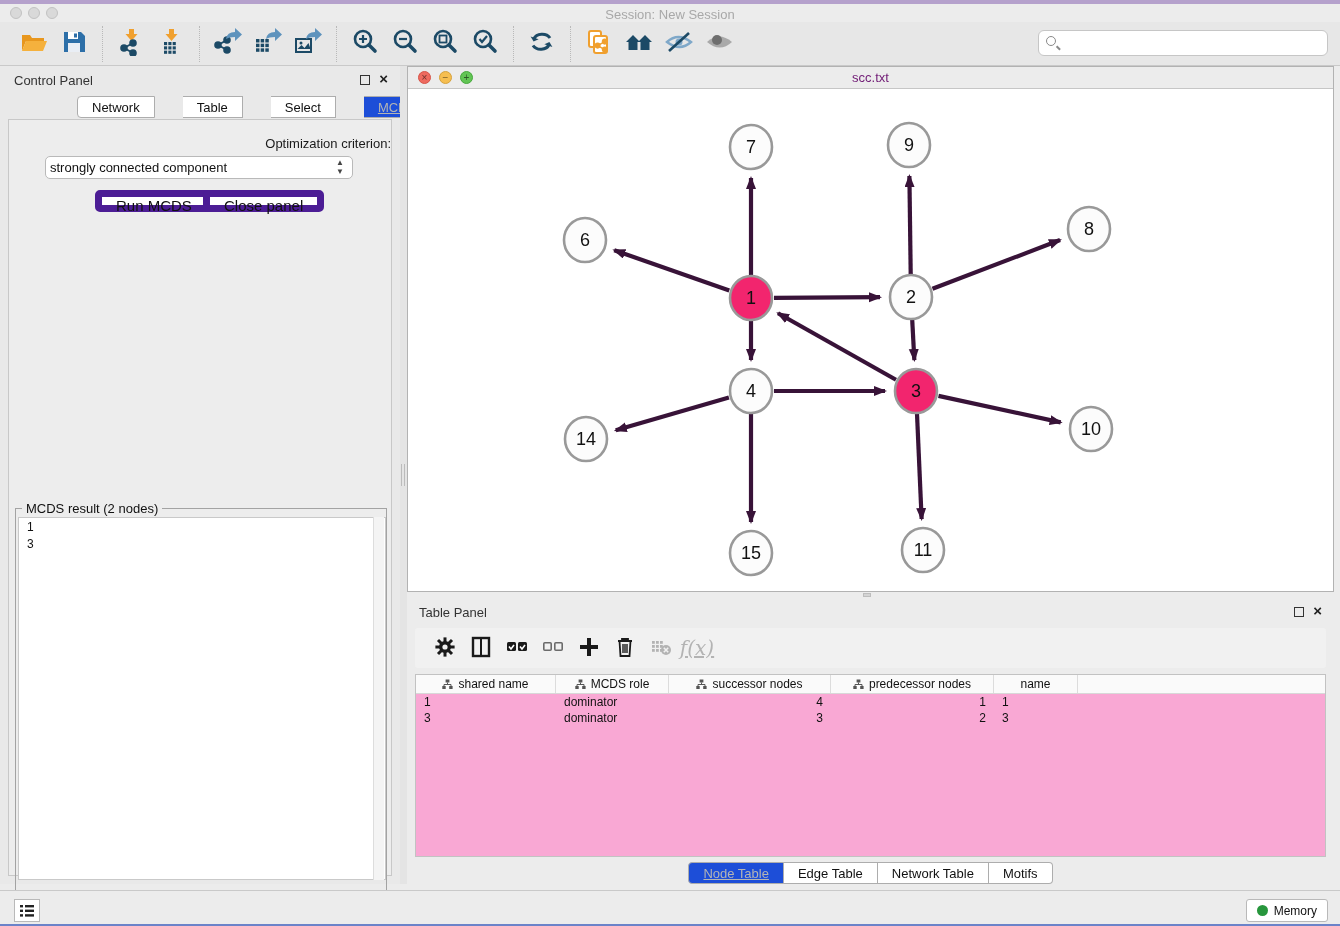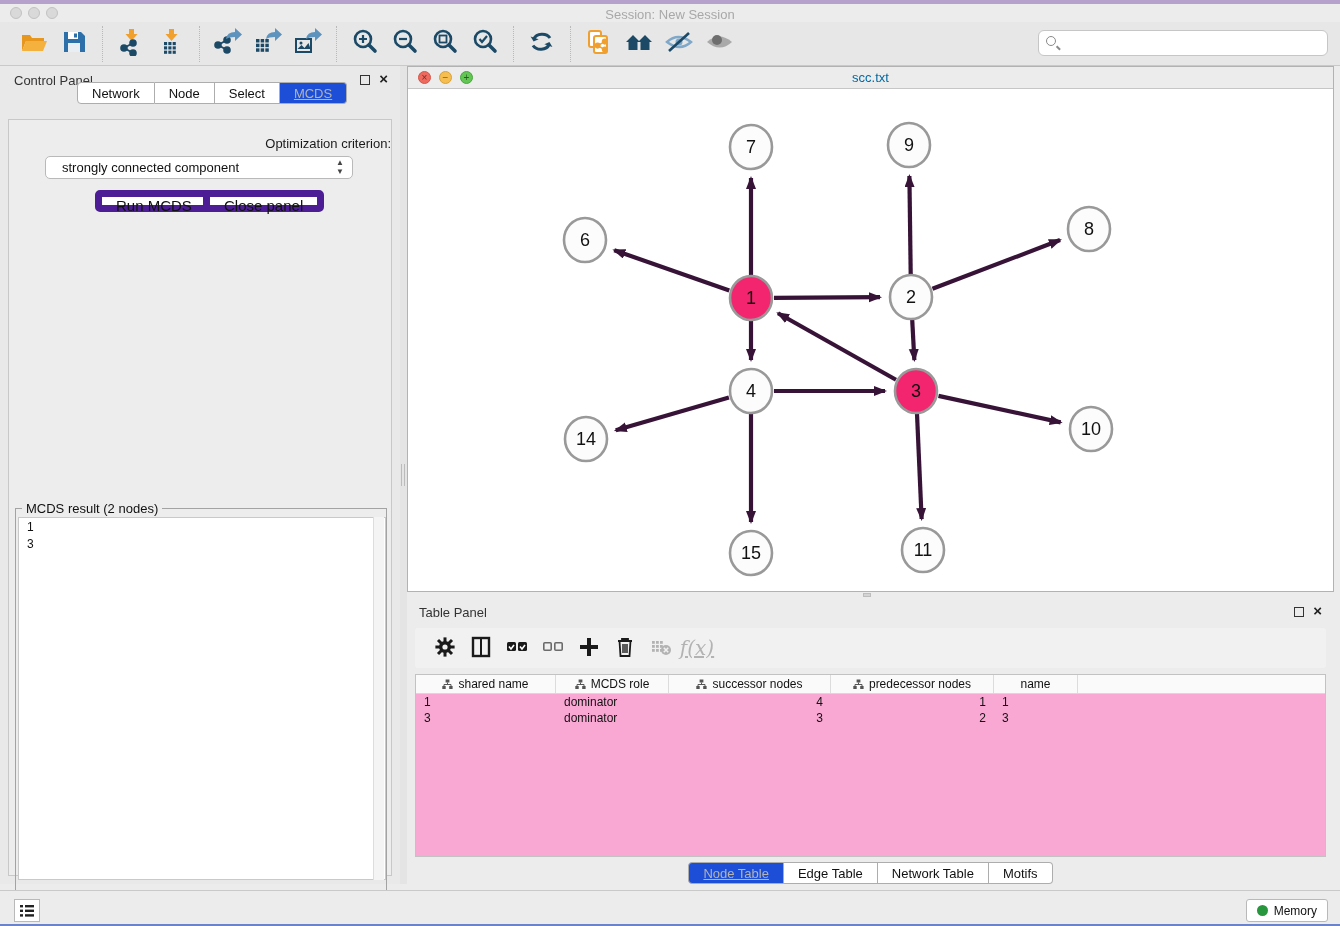--- a/index.html
+++ b/index.html
@@ -40,29 +40,29 @@
   .float-box { position:absolute; width:10px; height:10px; border:1.5px solid #333; top:9px; cursor:pointer; }
   .close-x { position:absolute; top:4px; font-size:15px; font-weight:bold; color:#222; cursor:pointer; line-height:18px; }
   #cp-float { right:30px; } #cp-close { right:12px; }
 
   .tab-row { position:absolute; display:flex; }
   .tab { height:22px; font-size:13px; padding:0 14px; background:#fff; color:#111;
     border:1px solid #adadad; border-left:none; display:flex; align-items:center; cursor:pointer; }
   .tab:first-child { border-left:1px solid #adadad; border-radius:4px 0 0 4px; }
   .tab:last-child { border-radius:0 4px 4px 0; }
   .tab.sel { background:#1d4ed8; color:#b4b4b4;text-decoration:underline; }
-  #ctrl-tabs { left:77px; top:16px; }
+  #ctrl-tabs { left:77px; top:30px;gap:28px; }
 
   #cp-content { position:absolute; left:8px; top:53px; width:384px; height:757px;
     background:#ededed; border:1px solid #c8c8c8; }
   #opt-label { position:absolute; left:0; top:16px; width:100%; text-align:right;
     font-size:13px; color:#1a1a1a; }
   #criterion-select { position:absolute; left:36px; top:36px; width:308px; height:23px;
     background:#fff; border:1px solid #b9b9b9; border-radius:5px; font-size:13px;
-    color:#111; display:flex; align-items:center; padding-left:16px; cursor:pointer; }
+    color:#111; display:flex; align-items:center; padding-left:4px; cursor:pointer; }
   #criterion-stepper { position:absolute; right:8px; top:1px; display:flex; flex-direction:column;
     line-height:9px; font-size:8px; color:#444; }
   .cp-btn { position:absolute; top:70px; height:22px; background:#fff; border:7px solid #4c1d95;
     border-radius:5px; font-size:15px; color:#111; padding:0 14px; cursor:pointer;
     font-family:"Liberation Sans",sans-serif; }
   #run-btn { left:86px; } #closepanel-btn { left:194px; }
 
   #result-group { position:absolute; left:6px; top:388px; width:372px; height:426px;
     border:1px solid #a3a3a3; }
   #result-legend { position:absolute; left:6px; top:-8px; background:#ededed; padding:0 4px;
@@ -82,21 +82,21 @@
 
   
   #net-frame { left:407px; top:66px; width:927px; height:526px; background:#fff;
     border:1px solid #b2b2b2; }
   #net-titlebar { position:relative; height:22px; background:#ececec; border-bottom:1px solid #c6c6c6; }
   .mac-dot { position:absolute; top:4px; width:13px; height:13px; border-radius:50%;
     font-size:10px; line-height:12px; text-align:center; color:rgba(0,0,0,.55); cursor:pointer; }
   #net-close { left:10px; background:#ee6a5f; border:1px solid #d55448; }
   #net-min  { left:31px; background:#f6be50; border:1px solid #d5a23d; }
   #net-max  { left:52px; background:#62c554; border:1px solid #47a83c; }
-  #net-title { position:absolute; width:100%; text-align:center; top:3px; font-size:13px; color:#0369a1; }
+  #net-title { position:absolute; width:100%; text-align:center; top:3px; font-size:13px; color:#701a75; }
   #net-canvas { position:relative; width:925px; height:502px; background:#fff; }
   #graph-svg { width:925px; height:502px; }
 
   
   #table-panel { left:407px; top:598px; width:927px; height:290px; background:#ececec; }
   #tp-float { right:30px; } #tp-close { right:12px; }
   #tp-toolbar { position:absolute; left:8px; top:30px; width:911px; height:40px;
     background:#f1f1f1; border-radius:3px; display:flex; align-items:center; padding-left:12px; }
   .tp-btn { width:36px; height:32px; border:none; background:transparent; display:flex;
     align-items:center; justify-content:center; cursor:pointer; }
@@ -320,21 +320,21 @@
   </div>
 
   <div id="control-panel" class="abs">
     <div class="panel-head">
       <span class="panel-title">Control Panel</span>
       <span class="float-box" id="cp-float"></span>
       <span class="close-x" id="cp-close">×</span>
     </div>
     <div class="tab-row" id="ctrl-tabs">
         <span class="tab">Network</span>
-        <span class="tab">Node</span>
+        <span class="tab">Table</span>
         <span class="tab">Select</span>
         <span class="tab sel">MCDS</span>
       </div>
 
     <div id="cp-content">
       <div id="opt-label">Optimization criterion:</div>
       <div id="criterion-select">
         <span>strongly connected component</span>
         <span id="criterion-stepper">
             <span>▲</span>

